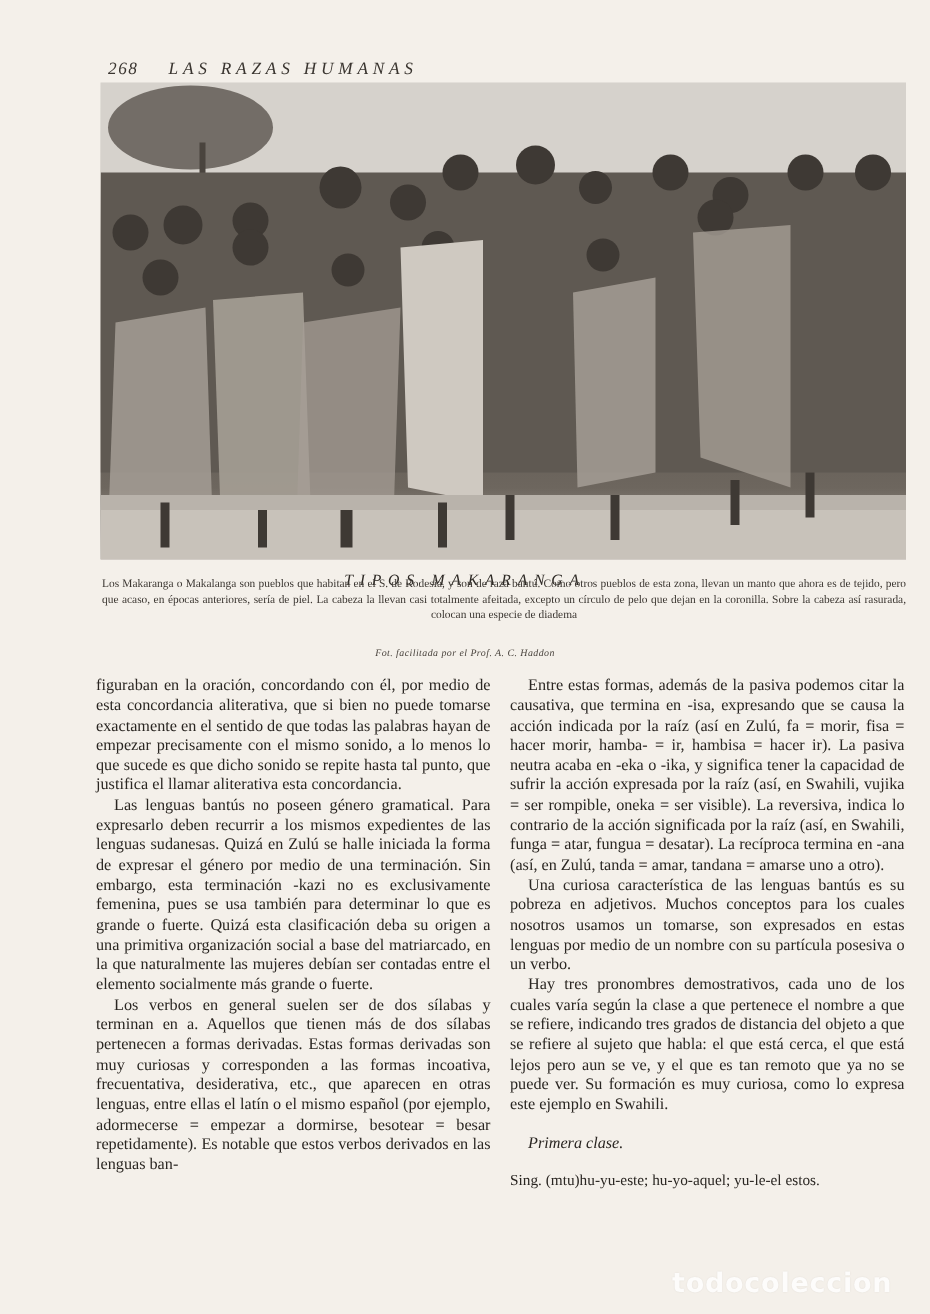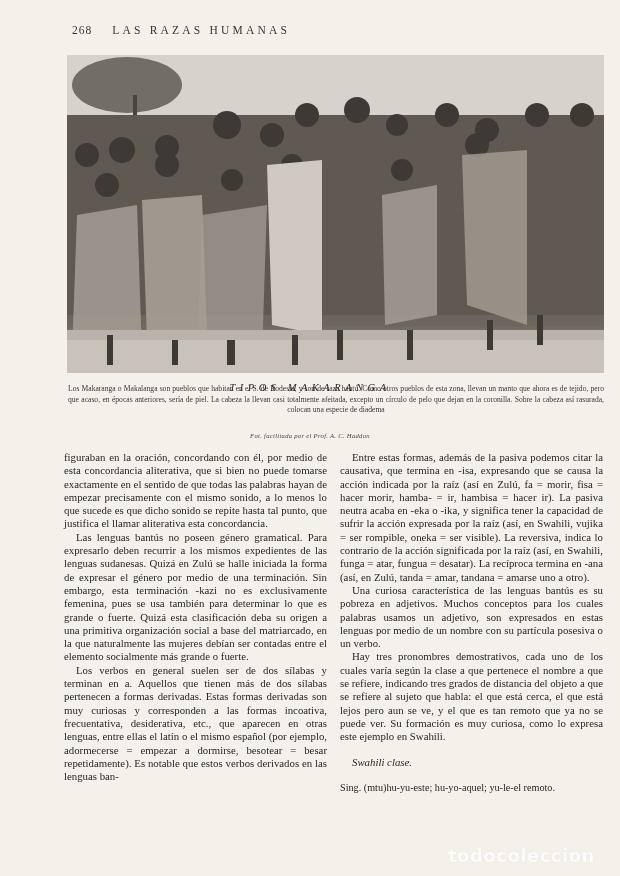--- a/index.html
+++ b/index.html
@@ -6,22 +6,22 @@
     body {
       width: 620px; height: 876px; overflow: hidden;
       background: #f4f0ea;
       font-family: "Liberation Serif", "DejaVu Serif", serif;
       color: #2a2622;
       position: relative;
     }
     .page { position: absolute; left: 0; top: 0; width: 620px; height: 876px; }
 
     .running-head {
-      position: absolute; left: 72px; top: 24px;
-      font-size: 11.5px; letter-spacing: 3.2px; color: #3a3530;
+      position: absolute; left: 72px; top: 40px;
+      font-style: italic; font-size: 11.5px; letter-spacing: 3.2px; color: #3a3530;
       white-space: nowrap;
     }
     .running-head .pnum { margin-right: 14px; letter-spacing: 1px; }
 
     .photo {
       position: absolute; left: 67px; top: 55px; width: 537px; height: 318px;
       overflow: hidden;
       background: linear-gradient(180deg, #d8d4ce 0%, #c9c4bd 18%, #8c857d 32%, #5d5750 60%, #6d665e 85%, #b8b2aa 100%);
     }
     .photo svg { display: block; width: 100%; height: 100%; }
@@ -130,20 +130,20 @@
   <div class="credit">Fot. facilitada por el Prof. A. C. Haddon</div>
 
   <div class="col left">
     <p class="cont">figuraban en la oración, concordando con él, por medio de esta concordancia aliterativa, que si bien no puede tomarse exactamente en el sentido de que todas las palabras hayan de empezar precisamente con el mismo sonido, a lo menos lo que sucede es que dicho sonido se repite hasta tal punto, que justifica el llamar aliterativa esta concordancia.</p>
     <p>Las lenguas bantús no poseen género gramatical. Para expresarlo deben recurrir a los mismos expedientes de las lenguas sudanesas. Quizá en Zulú se halle iniciada la forma de expresar el género por medio de una terminación. Sin embargo, esta terminación -kazi no es exclusivamente femenina, pues se usa también para determinar lo que es grande o fuerte. Quizá esta clasificación deba su origen a una primitiva organización social a base del matriarcado, en la que naturalmente las mujeres debían ser contadas entre el elemento socialmente más grande o fuerte.</p>
     <p>Los verbos en general suelen ser de dos sílabas y terminan en a. Aquellos que tienen más de dos sílabas pertenecen a formas derivadas. Estas formas derivadas son muy curiosas y corresponden a las formas incoativa, frecuentativa, desiderativa, etc., que aparecen en otras lenguas, entre ellas el latín o el mismo español (por ejemplo, adormecerse = empezar a dormirse, besotear = besar repetidamente). Es notable que estos verbos derivados en las lenguas ban-</p>
   </div>
 
   <div class="col right">
     <p>Entre estas formas, además de la pasiva podemos citar la causativa, que termina en -isa, expresando que se causa la acción indicada por la raíz (así en Zulú, fa = morir, fisa = hacer morir, hamba- = ir, hambisa = hacer ir). La pasiva neutra acaba en -eka o -ika, y significa tener la capacidad de sufrir la acción expresada por la raíz (así, en Swahili, vujika = ser rompible, oneka = ser visible). La reversiva, indica lo contrario de la acción significada por la raíz (así, en Swahili, funga = atar, fungua = desatar). La recíproca termina en -ana (así, en Zulú, tanda = amar, tandana = amarse uno a otro).</p>
-    <p>Una curiosa característica de las lenguas bantús es su pobreza en adjetivos. Muchos conceptos para los cuales palabras usamos un adjetivo, son expresados en estas lenguas por medio de un nombre con su partícula posesiva o un verbo.</p>
+    <p>Una curiosa característica de las lenguas bantús es su pobreza en adjetivos. Muchos conceptos para los cuales nosotros usamos un tomarse, son expresados en estas lenguas por medio de un nombre con su partícula posesiva o un verbo.</p>
     <p>Hay tres pronombres demostrativos, cada uno de los cuales varía según la clase a que pertenece el nombre a que se refiere, indicando tres grados de distancia del objeto a que se refiere al sujeto que habla: el que está cerca, el que está lejos pero aun se ve, y el que es tan remoto que ya no se puede ver. Su formación es muy curiosa, como lo expresa este ejemplo en Swahili.</p>
-    <p class="sub-head">Swahili clase.</p>
-    <p class="example">Sing. (mtu)hu-yu-este; hu-yo-aquel; yu-le-el remoto.</p>
+    <p class="sub-head">Primera clase.</p>
+    <p class="example">Sing. (mtu)hu-yu-este; hu-yo-aquel; yu-le-el estos.</p>
   </div>
 
   <div class="watermark">todocoleccion</div>
 </div>
 
 </body></html>

